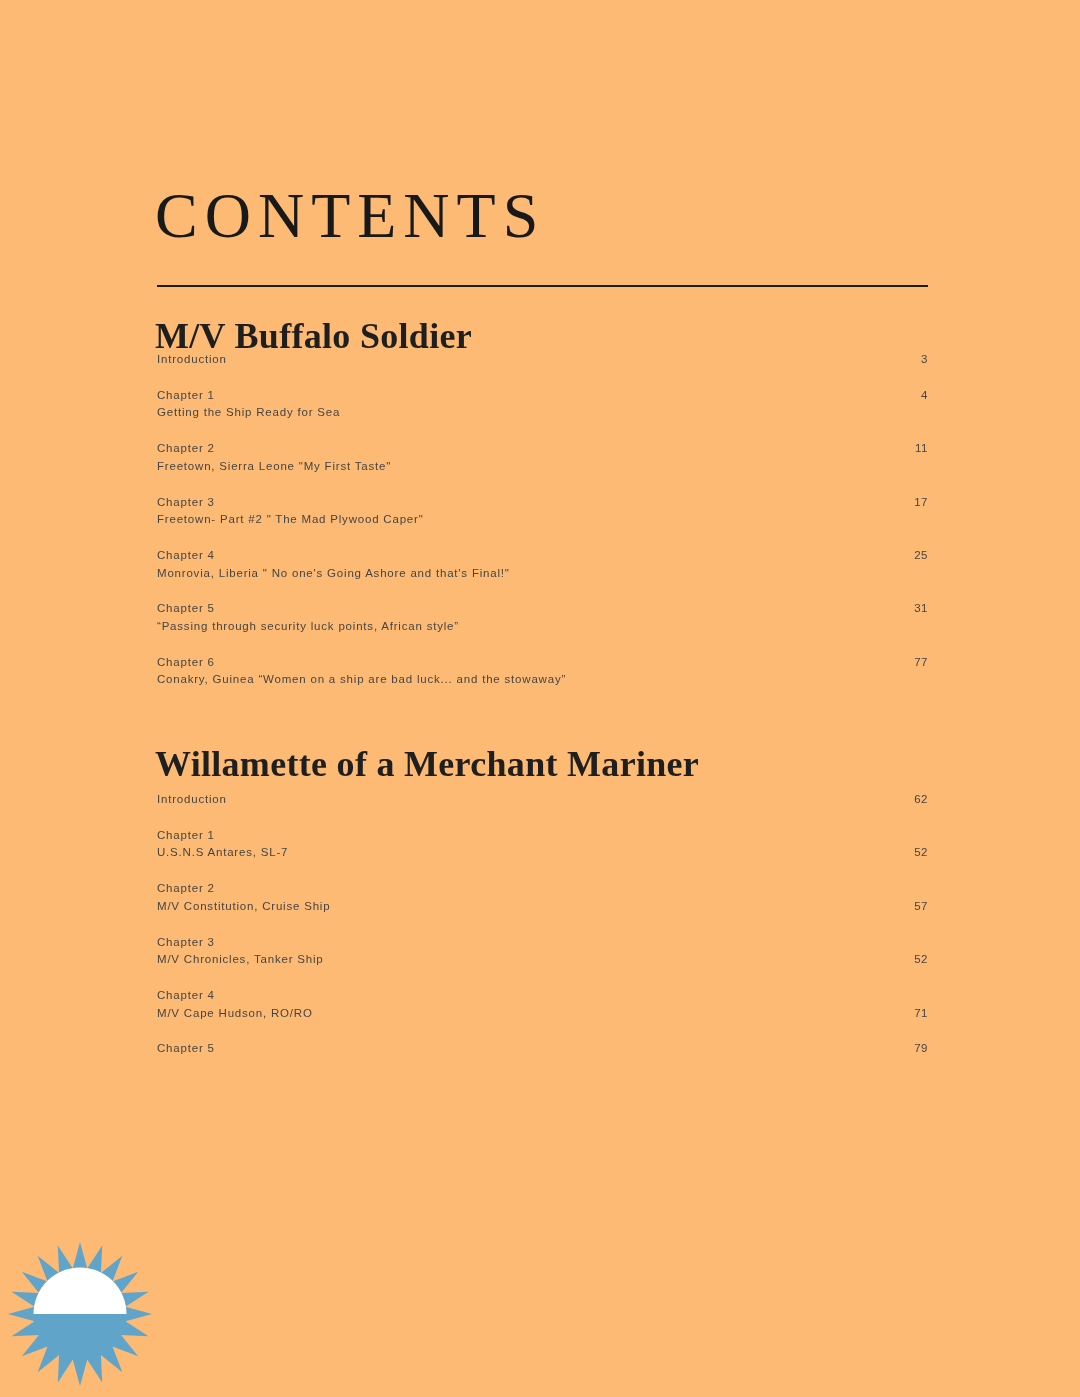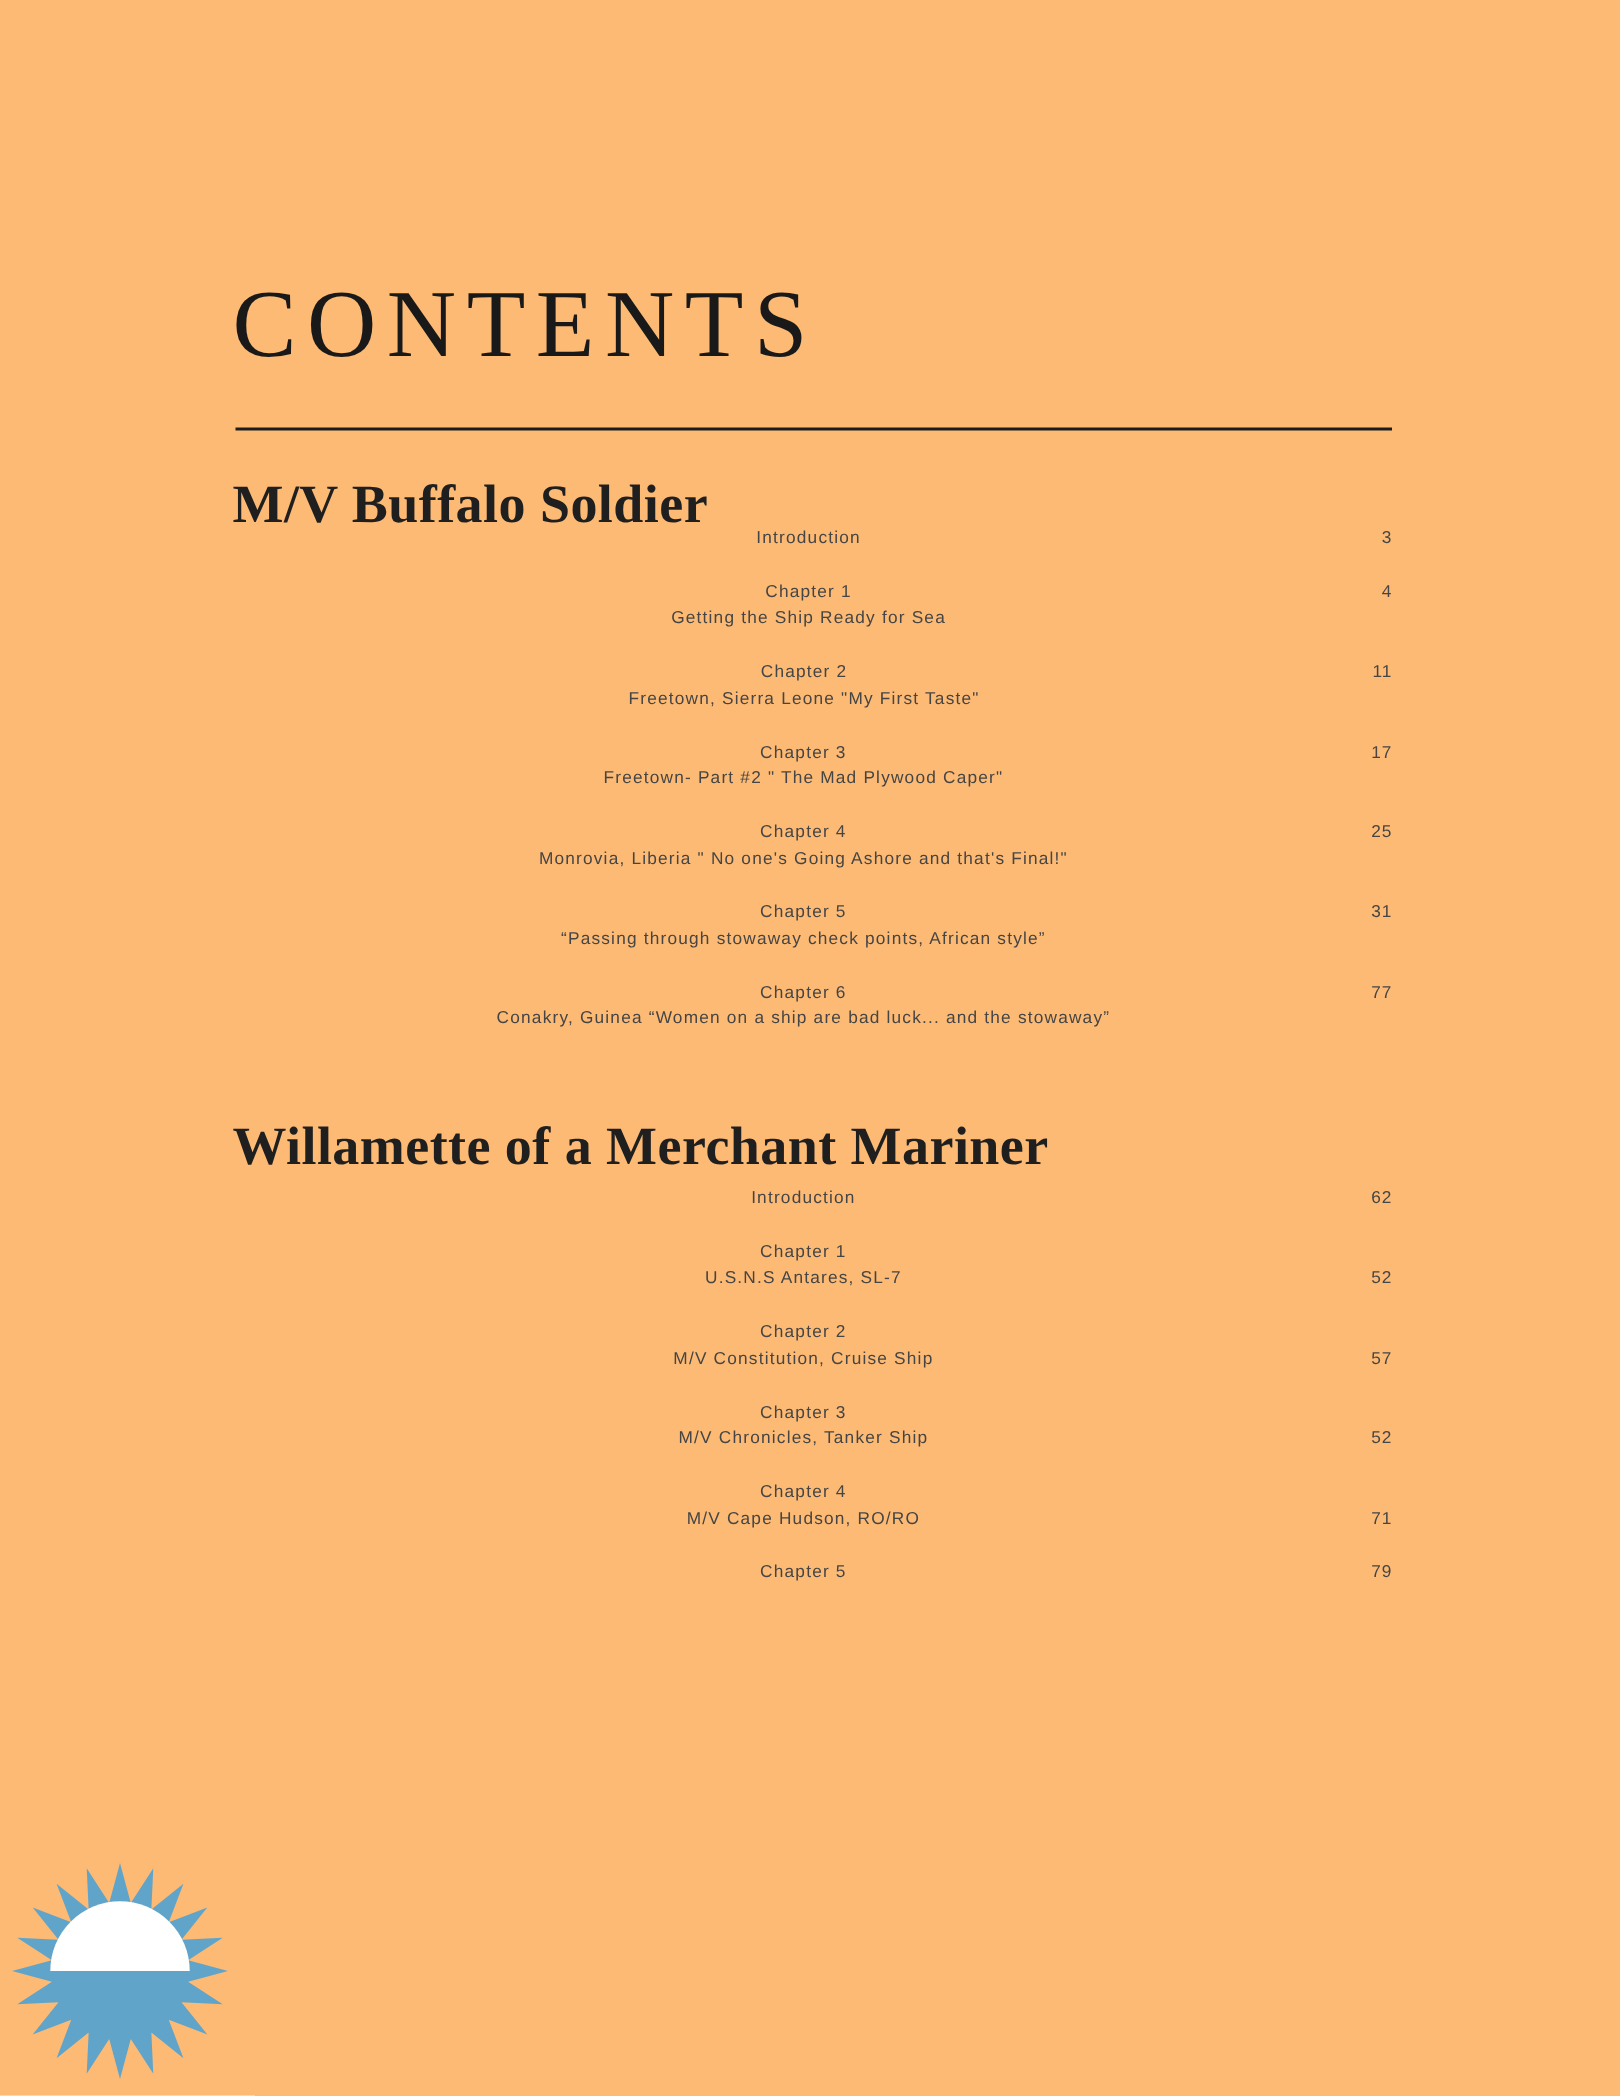--- a/index.html
+++ b/index.html
@@ -21,21 +21,21 @@
   .sec1{ top:318px; }
   .sec2{ top:746px; }
   .sec-heading{ font-family:"Liberation Serif", serif; font-weight:700;
                 font-size:36px; line-height:1; color:#1f1f1f; letter-spacing:.3px; }
   .entries{ position:absolute; left:2px; right:0; }
   .sec1 .entries{ top:33px; }
   .sec2 .entries{ top:45px; }
 
   .entry{ display:flex; justify-content:space-between;
           margin-bottom:18px; }
-  .lines{ flex:1 1 auto;text-align:center; }
+  .lines{ flex:1 1 auto; }
   .line{ font-size:11.5px; line-height:17.7px; letter-spacing:.8px;
          color:#454545; }
   .pageno{ flex:0 0 auto; font-size:11.5px; line-height:17.7px;
            letter-spacing:.5px; color:#454545; text-align:right; }
   .sec1 .pageno{ align-self:flex-start; }
   .sec2 .pageno{ align-self:flex-end; }
 
   
   .watermark{ position:absolute; left:0; top:1238px; width:1080px; height:159px;
               pointer-events:none; }
@@ -83,21 +83,21 @@
         <div class="entry">
     <div class="lines">
             <div class="line">Chapter 4</div>
             <div class="line">Monrovia, Liberia " No one's Going Ashore and that's Final!"</div>
           </div>
     <span class="pageno">25</span>
   </div>
         <div class="entry">
     <div class="lines">
             <div class="line">Chapter 5</div>
-            <div class="line">“Passing through stowaway check points, African style”</div>
+            <div class="line">“Passing through security luck points, African style”</div>
           </div>
     <span class="pageno">31</span>
   </div>
         <div class="entry">
     <div class="lines">
             <div class="line">Chapter 6</div>
             <div class="line">Conakry, Guinea “Women on a ship are bad luck... and the stowaway”</div>
           </div>
     <span class="pageno">77</span>
   </div>

